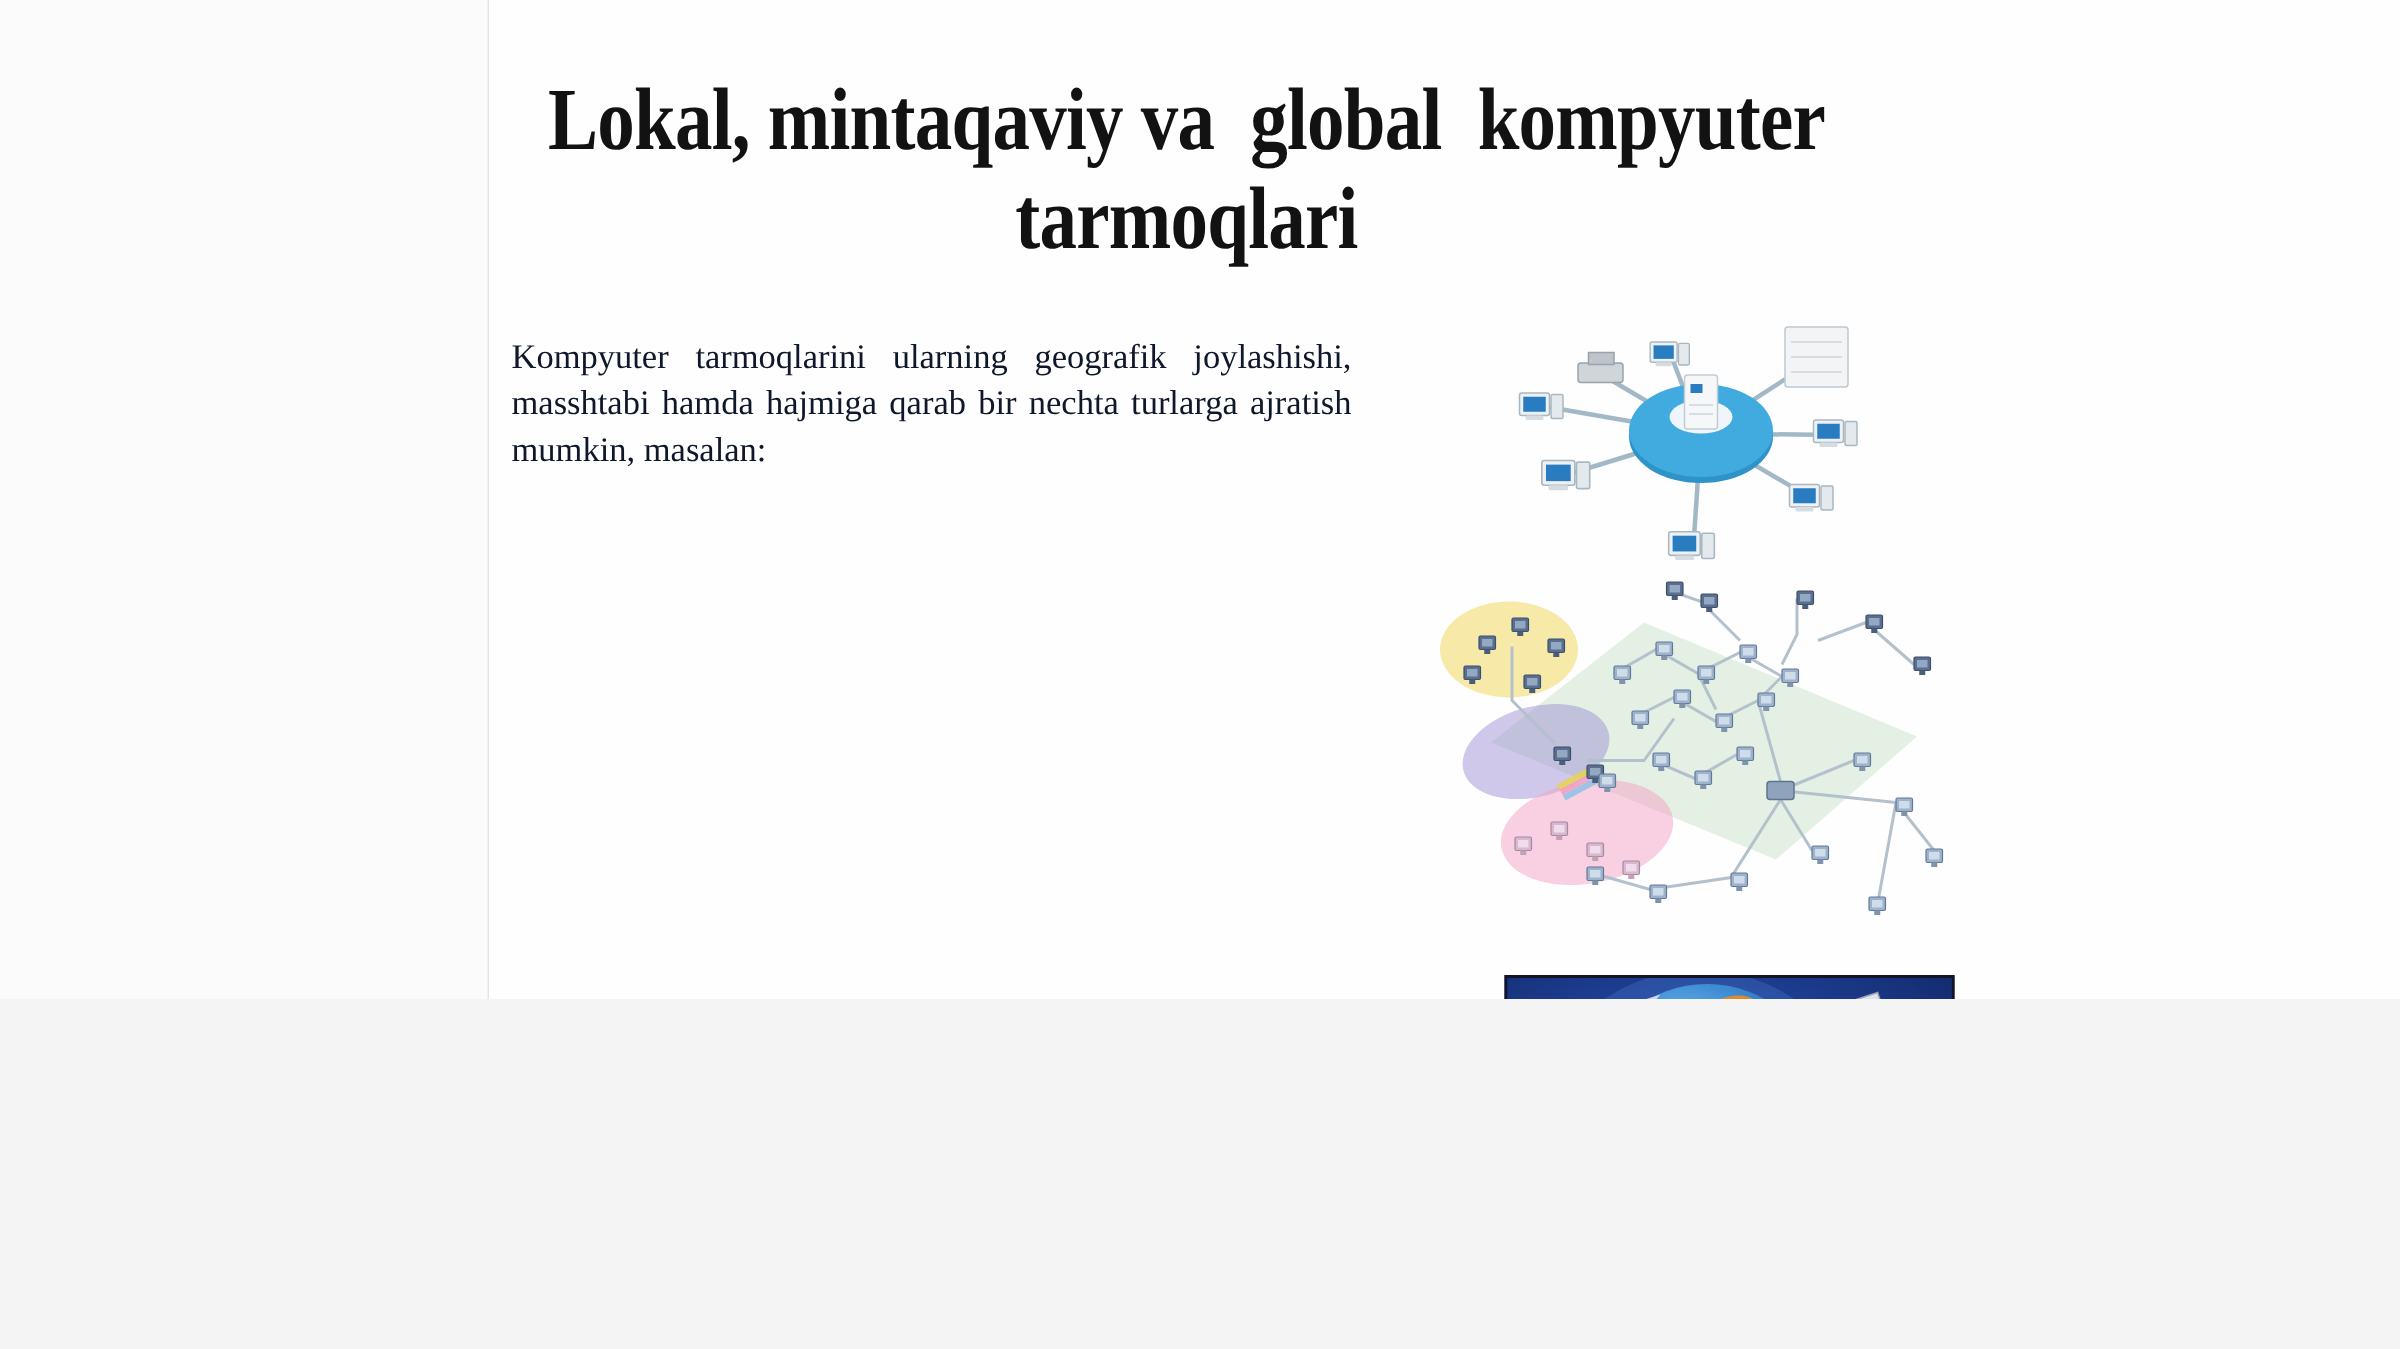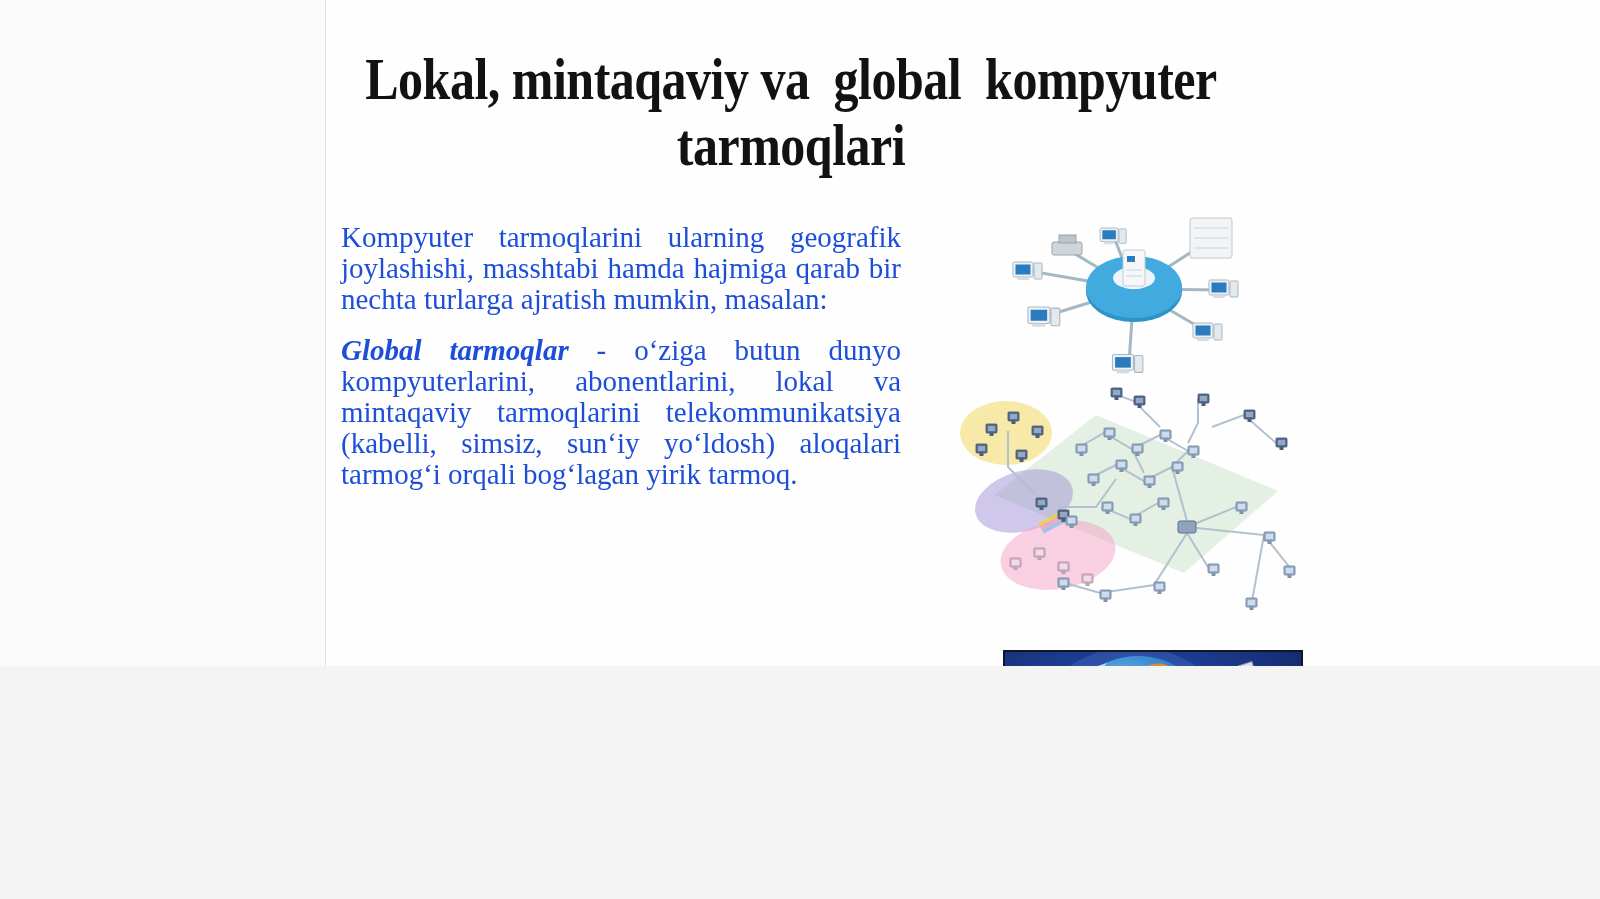--- a/index.html
+++ b/index.html
@@ -14,21 +14,21 @@
   }
   .title{
     position:absolute;left:5px;top:46px;width:920px;
     text-align:center;font-weight:700;font-size:50px;line-height:56px;
     letter-spacing:-0.5px;color:#121212;
     white-space:pre;           
     transform:scaleY(1.18);transform-origin:50% 0;
   }
   .textcol{
     position:absolute;left:15px;top:222px;width:560px;
-    font-size:29px;line-height:31px;color:#1d4ed8;
+    font-size:23px;line-height:31px;color:#0f172a;
     text-align:justify;
   }
   .textcol p{margin:0 0 20px 0;}
   .lead{font-weight:700;font-style:italic;}
   .art{position:absolute;}
   .globe-frame{
     position:absolute;left:677px;top:650px;width:296px;height:189px;
     border:2px solid #141428;background:#1b3a8c;
   }
   svg{display:block;}
@@ -37,21 +37,20 @@
 <body>
 
 <div class="canvas">
   <div class="slide">
 
     <div class="title">Lokal, mintaqaviy va  global  kompyuter
 tarmoqlari</div>
 
     <div class="textcol">
       <p><span>Kompyuter tarmoqlarini ularning geografik joylashishi, masshtabi hamda hajmiga qarab bir nechta turlarga ajratish mumkin, masalan:</span></p>
-      <p><span class="lead">Global tarmoqlar</span><span> - o‘ziga butun dunyo kompyuterlarini, abonentlarini, lokal va mintaqaviy tarmoqlarini telekommunikatsiya (kabelli, simsiz, sun‘iy yo‘ldosh) aloqalari tarmog‘i orqali bog‘lagan yirik tarmoq.</span></p>
     </div>
 
     <div class="art" style="left:650px;top:198px;">
       <svg width="265" height="192" viewBox="0 0 265 192">
         <defs>
           <g id="pcA">
             <rect x="-11" y="-10" width="20" height="15" rx="1.5" fill="#edf1f4" stroke="#a9b7c1"></rect>
             <rect x="-8.5" y="-7.5" width="15" height="10" fill="#2a7cc0"></rect>
             <rect x="-7" y="5" width="12" height="3" rx="1" fill="#d5dde3"></rect>
             <rect x="10" y="-9" width="8" height="16" rx="1" fill="#e3e9ed" stroke="#a9b7c1"></rect>

